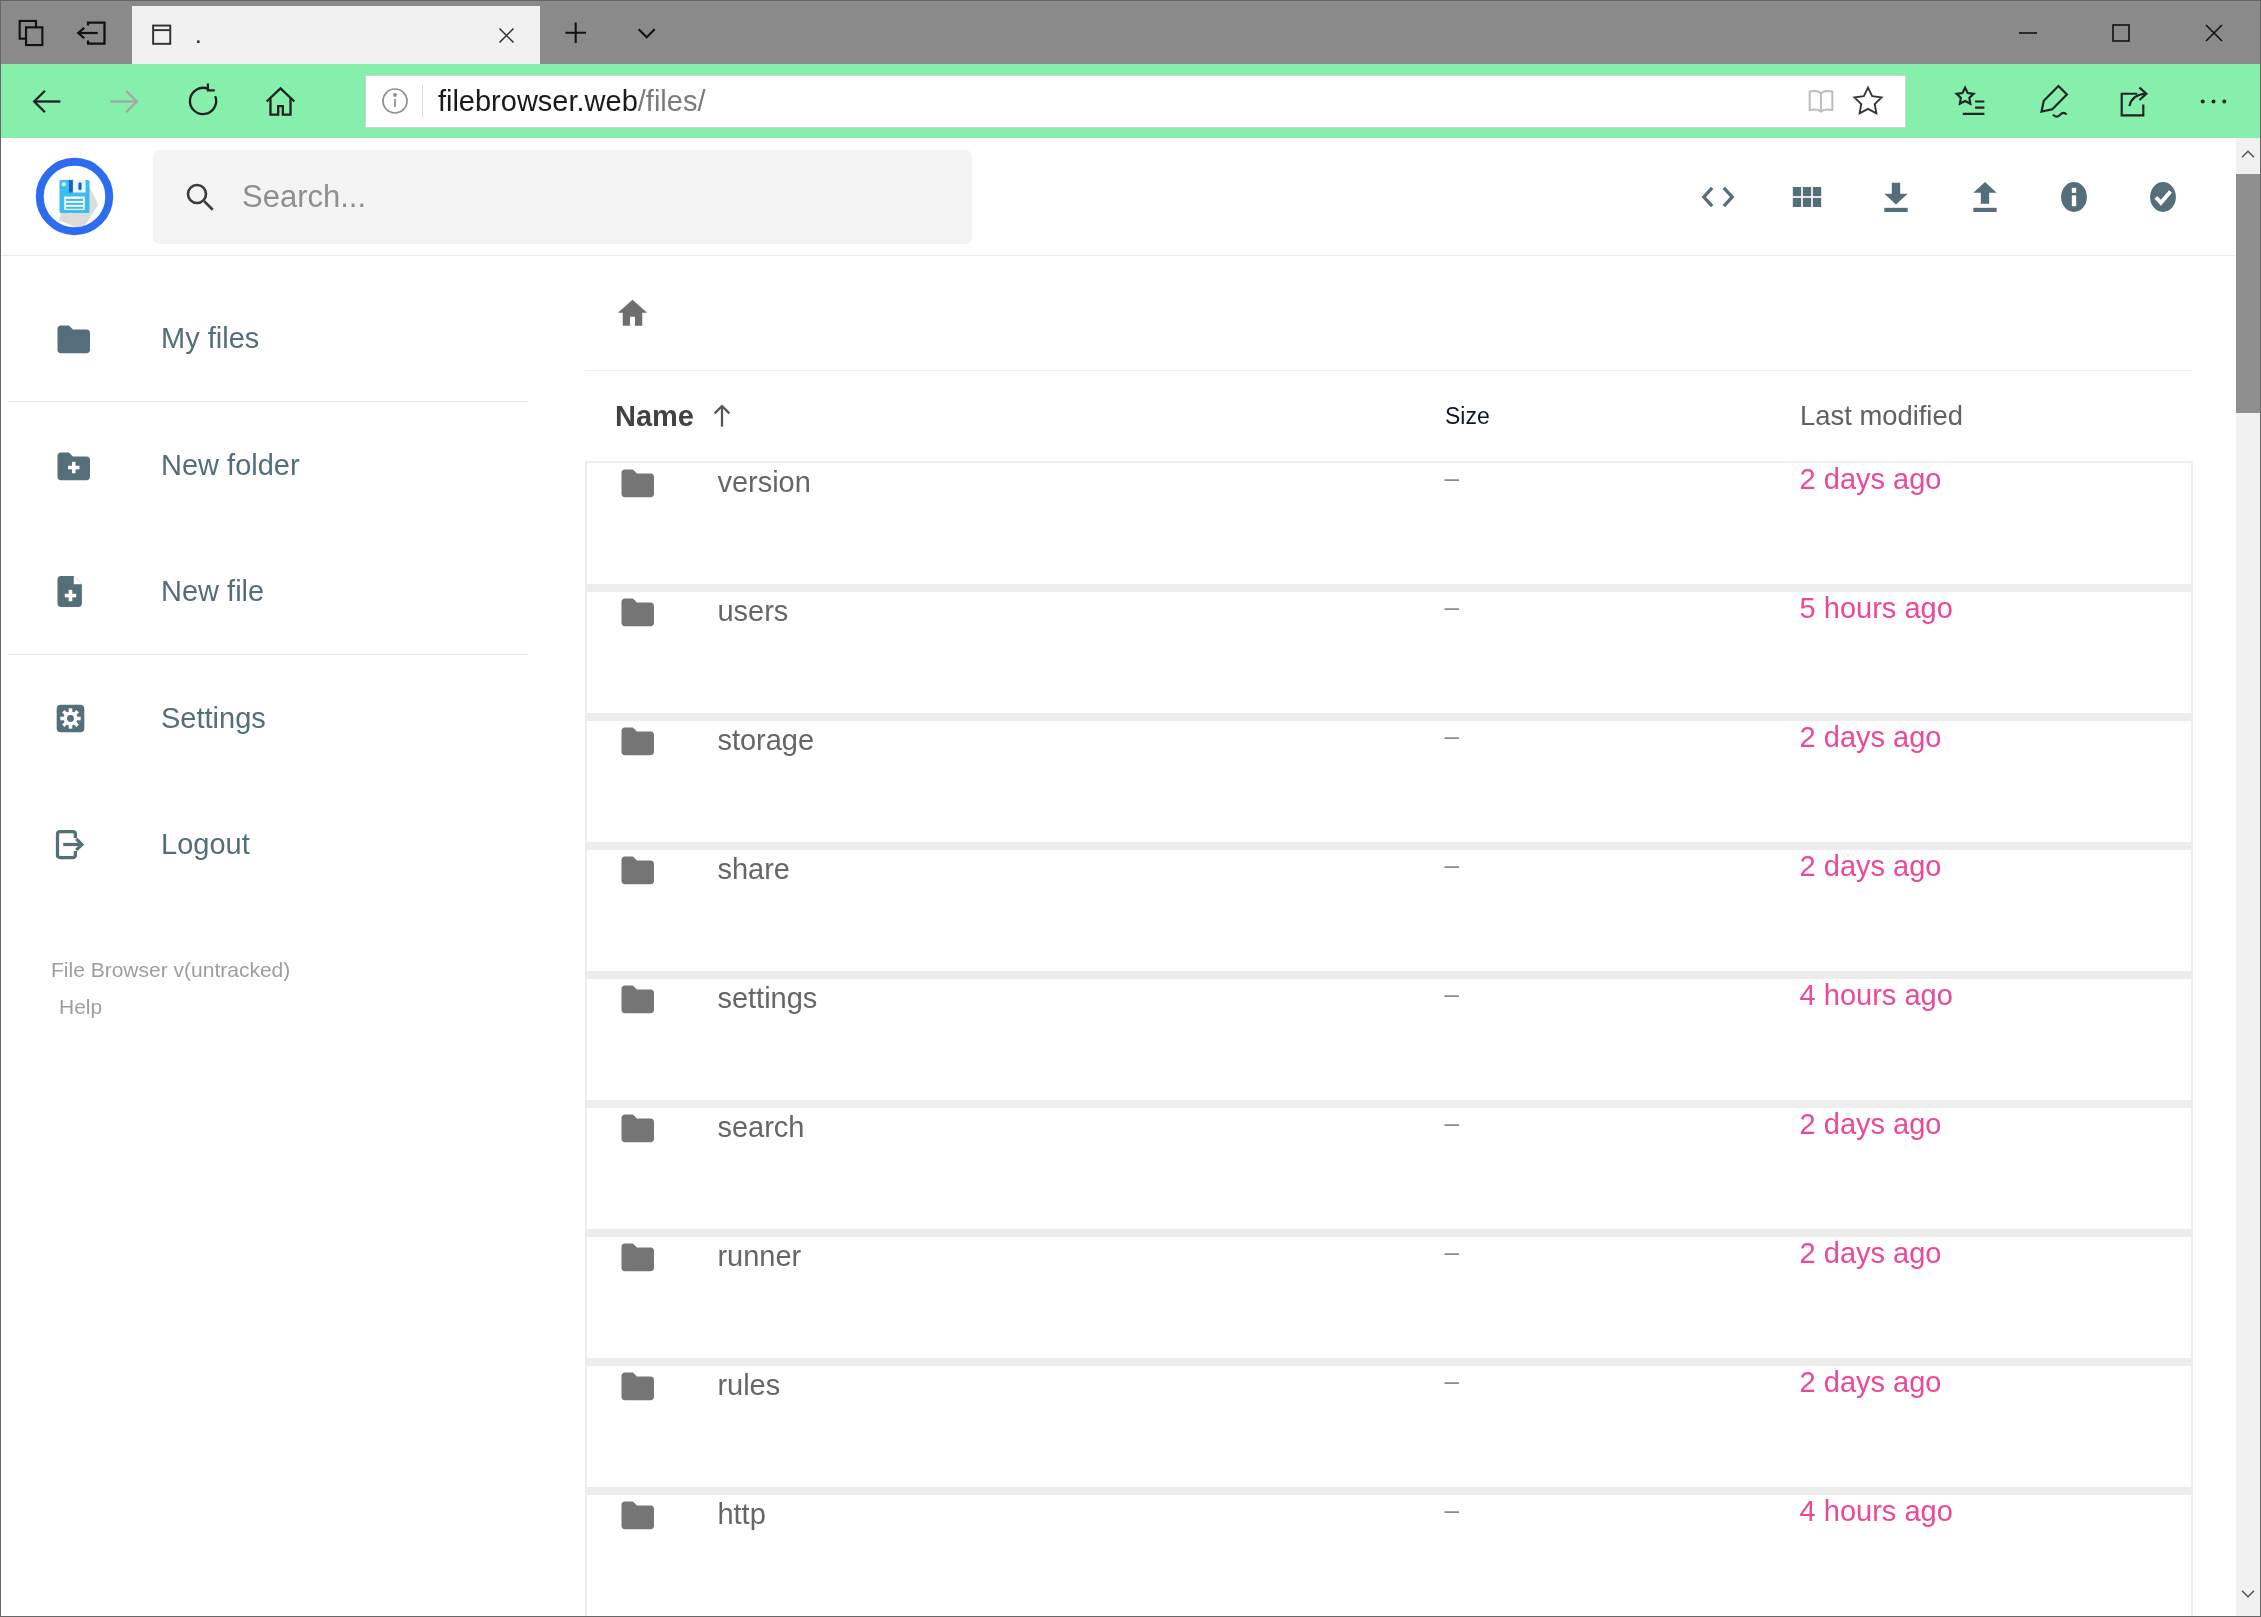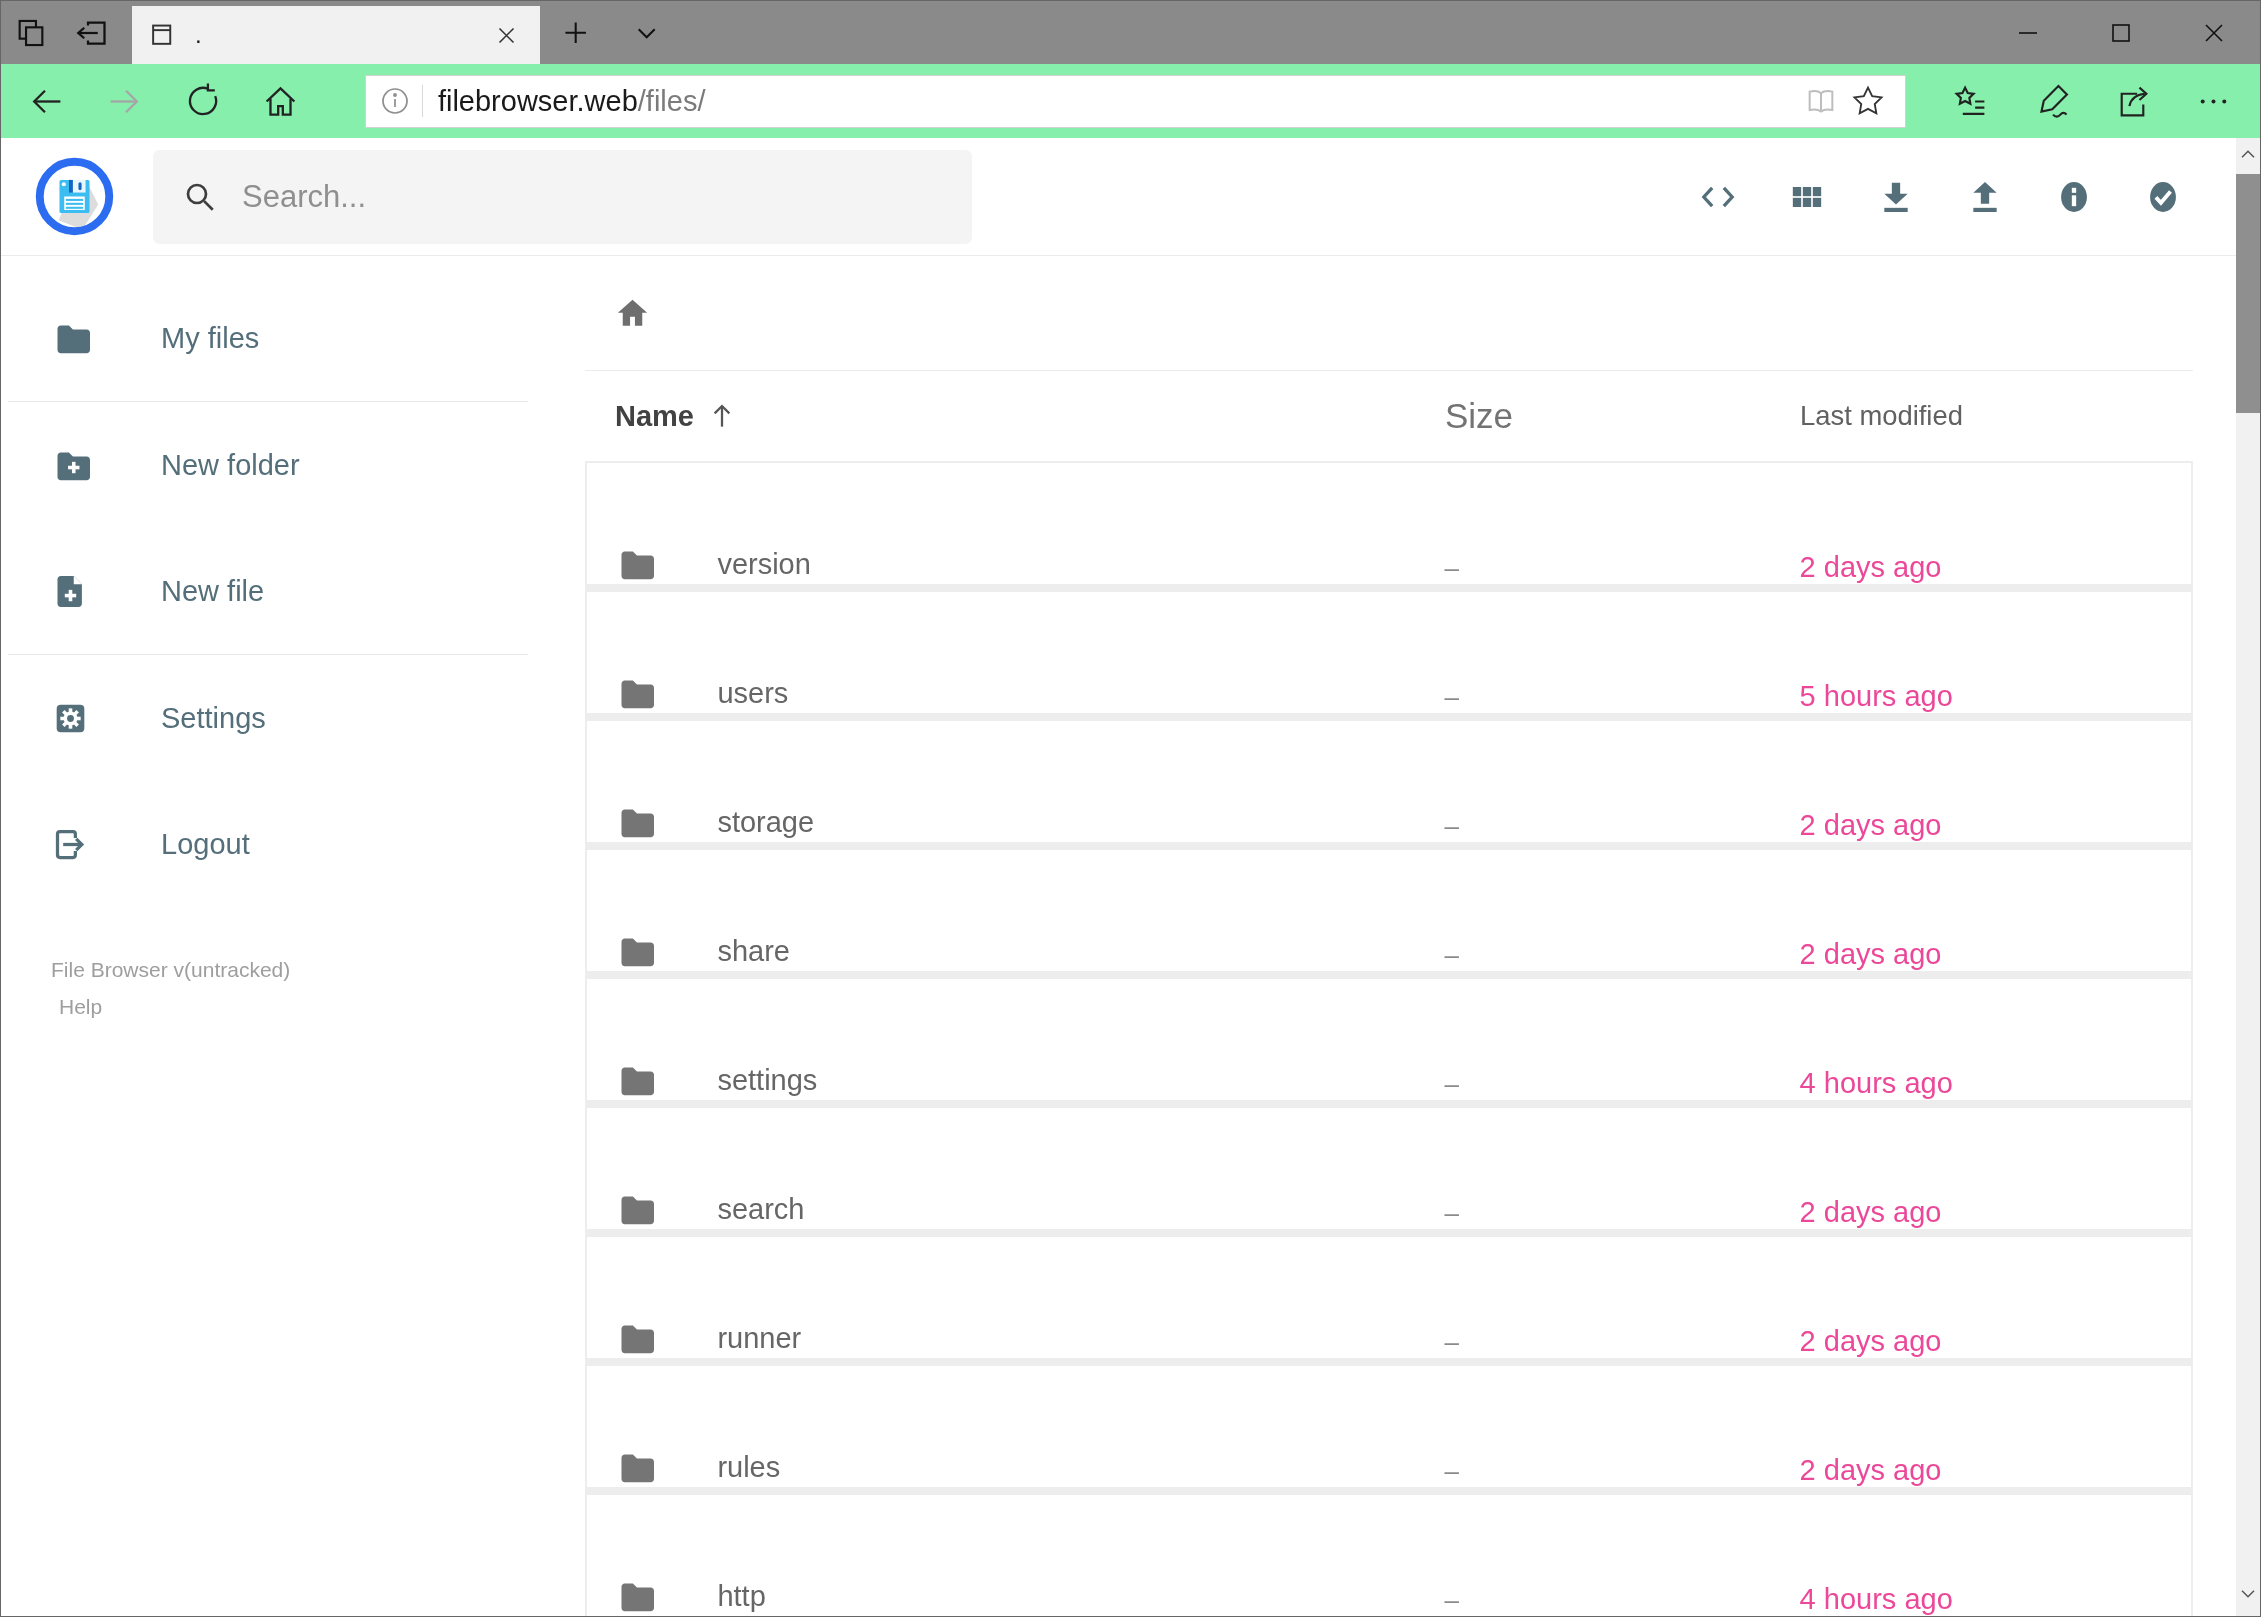--- a/index.html
+++ b/index.html
@@ -49,24 +49,24 @@
   .sb-label { font-size:29px; color:#546e7a;margin-left:26px; }
   .sb-div { border-top:1.6px solid #e8e8e8; margin:0 6.5px; }
   .sb-footer { margin:45px 0 0 50px; font-size:21px; color:#9e9e9e; line-height:1.75; }
   .sb-help { cursor:pointer;margin-left:8px; }
 
   
   .main { flex:1; padding:0 43px 0 51px; display:flex; flex-direction:column; overflow:hidden; }
   .breadcrumb { height:115px; flex:none; display:flex; align-items:center; padding-left:28px; border-bottom:1.6px solid #ececec; }
   .list-header { height:90px; flex:none; display:flex; align-items:center; padding:0 30px; }
   .h-name { flex:1; display:flex; align-items:center; gap:12px; font-size:29px; font-weight:bold; color:#424242; }
-  .h-size { width:355px; font-size:35px; color:#737373;margin-left:43px; }
+  .h-size { width:355px; font-size:23px; color:#0f172a;margin-left:43px; }
   .h-mod  { width:363px; font-size:27.4px; color:#616161; }
   .rows { background:#ededed; padding:2.4px; display:flex; flex-direction:column; gap:8px; }
-  .row { height:121px; flex:none; background:#fff; display:flex; align-items:flex-end; padding:0 28px; cursor:pointer; }
+  .row { height:121px; flex:none; background:#fff; display:flex; align-items:flex-start; padding:0 28px; cursor:pointer; }
   .cell-name { flex:1; display:flex; align-items:center; gap:63px; font-size:29px; color:#666; }
   .cell-size { width:355px; font-size:26px; color:#8a8a8a; }
   .cell-mod  { width:363px; font-size:29px; color:#ec4899; }
 
   
   .scrollbar { position:absolute; top:0; right:0; bottom:0; width:24px; background:#f1f1f1; }
   .sc-arrow { position:absolute; left:0; width:24px; height:34px; display:flex; align-items:center; justify-content:center; }
   .sc-up { top:0; } .sc-down { bottom:6.5px; }
   .sc-thumb { position:absolute; left:0; top:36px; width:24px; height:239px; background:#8f8f8f; }
 

